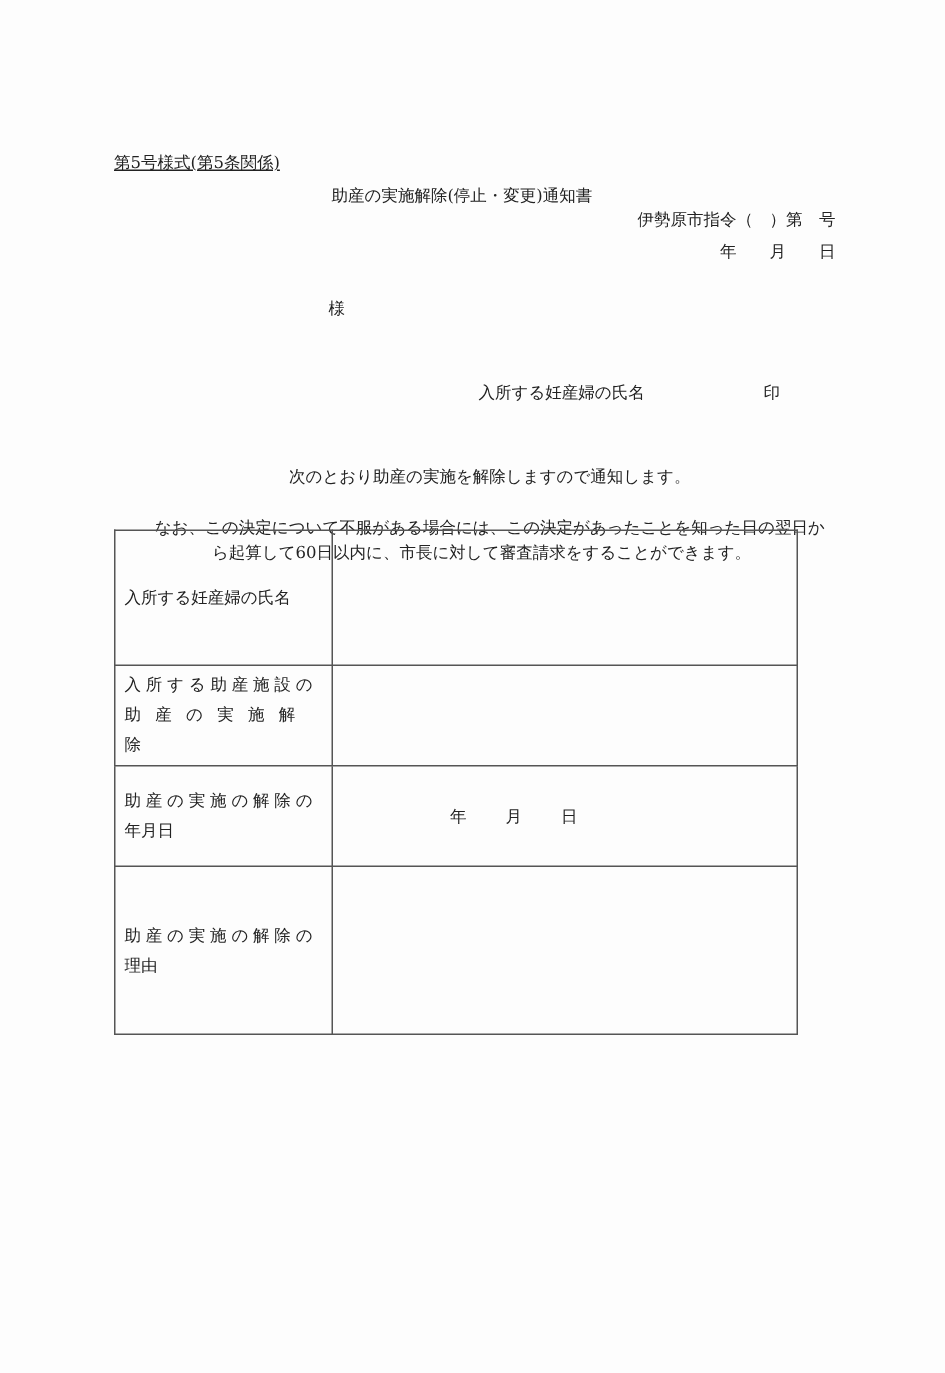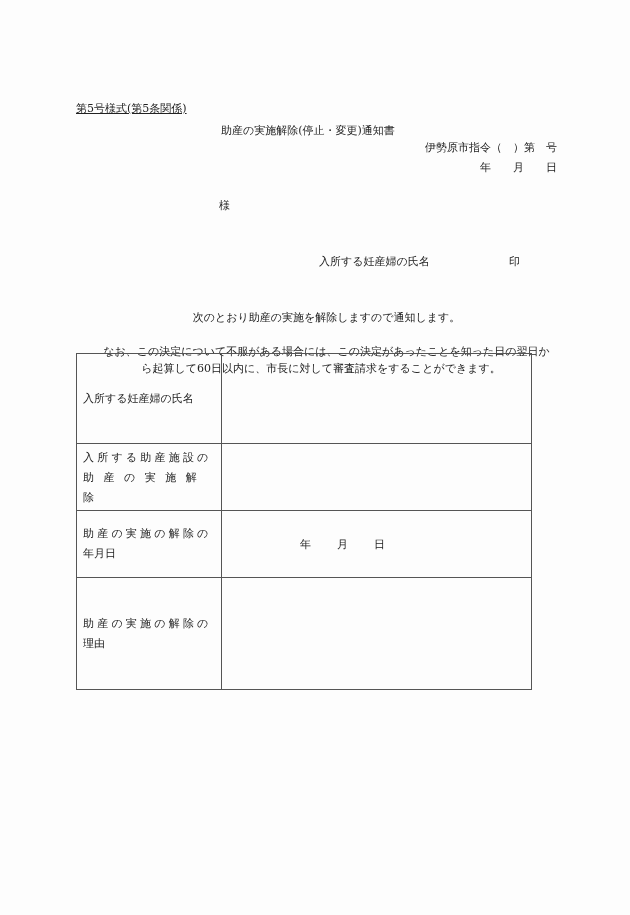--- a/index.html
+++ b/index.html
@@ -14,21 +14,21 @@
   .addressee { left:219px; top:200px; }
   .issuer { left:319px; top:256px; }
   .seal { left:509px; top:256px; }
   .body-text { left:76px; top:293px; width:490px; white-space:normal; line-height:17.5px; }
   .body-text p { margin:16px;text-align:center; }
   table.form { position:absolute; left:76px; top:353px; width:456px; border-collapse:collapse; }
   table.form td { border:1.3px solid #555; vertical-align:middle; padding:0; }
   td.label { width:138px; padding-left:6px !important; font-size:11px; line-height:20px; }
   td.spaced { letter-spacing:3.2px; }
   td.value { }
-  .r1 { height:90px; } .r2 { height:67px;font-family:Liberation Serif, serif; } .r3 { height:67px; } .r4 { height:112px; }
+  .r1 { height:90px; } .r2 { height:67px; } .r3 { height:67px; } .r4 { height:112px; }
   .date-cell span { display:inline-block; }
   .date-cell { padding-left:78px !important; }
   .date-cell .g { margin-right:26px; }
 </style>
 </head>
 <body>
 
 <div class="abs form-no">第5号様式(第5条関係)</div>
 <div class="abs title">助産の実施解除(停止・変更)通知書</div>
 <div class="abs ref">伊勢原市指令（　）第　号</div>

